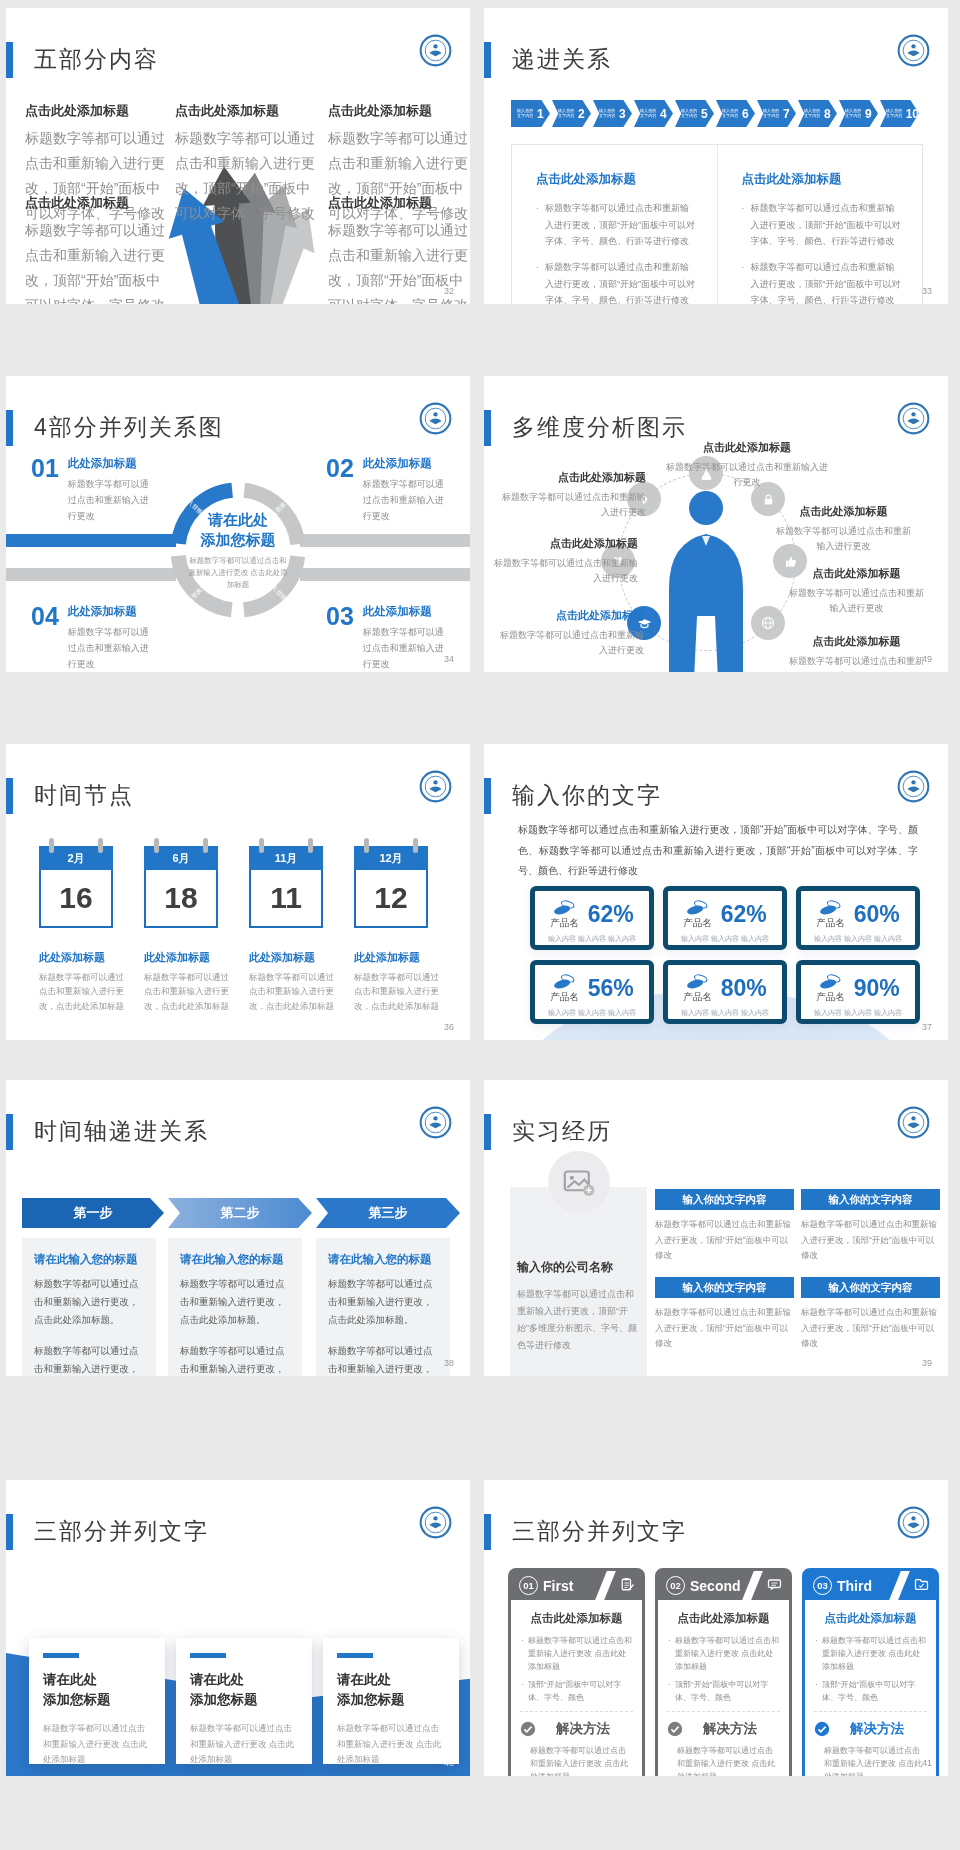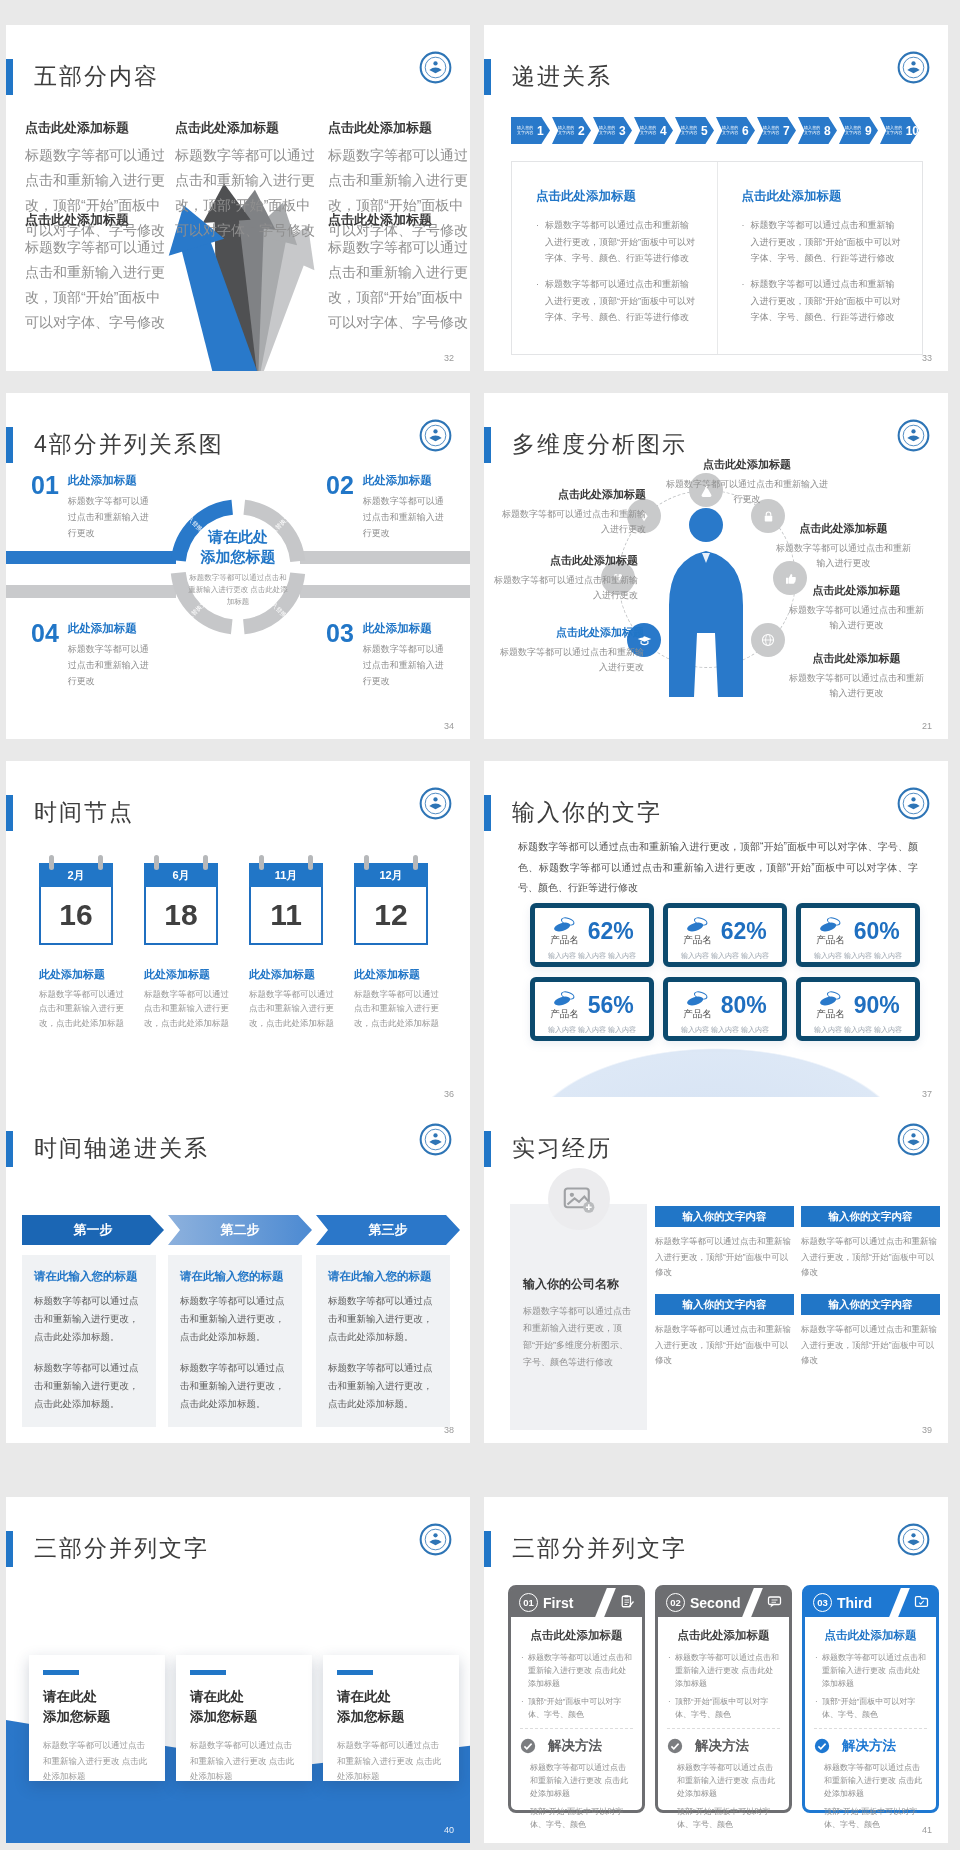--- a/index.html
+++ b/index.html
@@ -1,17 +1,17 @@
 <!DOCTYPE html>
 <html><head>
 <meta charset="utf-8">
 <style>
   html,body{margin:0;padding:0;}
   body{width:960px;height:1850px;background:#e9e9e9;font-family:"Liberation Sans","DejaVu Sans",sans-serif;position:relative;}
-  .slide{position:absolute;width:464px;height:346px;background:#fff;overflow:hidden;margin-top:17px;}
+  .slide{position:absolute;width:464px;height:296px;background:#fff;overflow:hidden;}
   .c1{left:6px}.c2{left:484px}
   .r1{top:8px}.r2{top:376px}.r3{top:744px}.r4{top:1080px}.r5{top:1480px}
   .accent{position:absolute;left:0;top:34px;width:7px;height:36px;background:#2176c7;}
   .stitle{position:absolute;left:28px;top:36px;font-size:23px;color:#3d3d3d;letter-spacing:2px;}
   .logo{position:absolute;right:18px;top:26px;width:33px;height:33px;}
   .pg{position:absolute;right:16px;bottom:8px;font-size:9px;color:#9a9a9a;}
   .pg-w{color:#e8f0fa;}
   
   .bt{font-size:13px;font-weight:bold;color:#3a3a3a;margin:0 0 6px;}
   .bb{font-size:14px;color:#8f8f8f;line-height:1.78;}
@@ -77,21 +77,21 @@
   .rib{position:absolute;top:118px;height:30px;line-height:30px;color:#fff;font-weight:bold;font-size:13px;text-align:center;}
   .rib1{left:16px;width:142px;background:#1b66b4;clip-path:polygon(0 0,calc(100% - 14px) 0,100% 50%,calc(100% - 14px) 100%,0 100%);}
   .rib2{left:162px;width:144px;background:linear-gradient(90deg,#8db1dd,#4c8ad2);clip-path:polygon(0 0,calc(100% - 14px) 0,100% 50%,calc(100% - 14px) 100%,0 100%,12px 50%);}
   .rib3{left:310px;width:144px;background:#2b77c9;clip-path:polygon(0 0,calc(100% - 14px) 0,100% 50%,calc(100% - 14px) 100%,0 100%,12px 50%);}
   .pan38{position:absolute;top:158px;width:134px;height:172px;background:#f0f2f4;box-sizing:border-box;padding:14px 12px 0;}
   .pan38 .t{font-size:11.5px;font-weight:bold;color:#2176c7;margin-bottom:8px;}
   .pan38 .p{font-size:9.5px;color:#5a5a5a;line-height:1.9;}
   .pan38 .p+.p{margin-top:13px;}
   
   .circ39{position:absolute;left:64px;top:71px;width:62px;height:62px;border-radius:50%;background:#ececee;display:flex;align-items:center;justify-content:center;z-index:2;}
-  .pan39{position:absolute;left:26px;top:107px;width:137px;height:226px;background:#f0f1f3;box-sizing:border-box;padding:72px 13px 0;}
+  .pan39{position:absolute;left:26px;top:107px;width:137px;height:226px;background:#f0f1f3;box-sizing:border-box;padding:72px 7px 0;}
   .pan39 .t{font-size:12px;font-weight:bold;color:#383838;margin-bottom:10px;}
   .pan39 .b{font-size:9px;color:#8f8f8f;line-height:1.9;}
   .blk39{position:absolute;width:139px;}
   .blk39 .hd{height:21px;background:#2176c7;color:#fff;font-size:10.5px;font-weight:bold;display:flex;align-items:center;justify-content:center;}
   .blk39 .b{font-size:8.5px;color:#8f8f8f;line-height:1.85;margin-top:7px;}
   
   .intro40{position:absolute;left:34px;top:88px;width:404px;font-size:10.5px;color:#4a4a4a;line-height:2.0;}
   .wave40{position:absolute;left:0;right:0;bottom:0;height:128px;background:#2b77c9;
           clip-path:polygon(0 4%,20% 16%,62% 40%,100% 24%,100% 100%,0 100%);}
   .tri40{position:absolute;left:0;top:232px;width:16px;height:34px;background:#2b77c9;clip-path:polygon(0 0,100% 50%,0 100%);}
@@ -106,21 +106,21 @@
   .card41.bl .tab41{background:#1e78d2;}
   .slash41{position:absolute;right:32px;top:0;width:9px;height:29px;background:#fff;transform:skewX(-22deg);}
   .tabicon{position:absolute;right:7px;top:6px;}
   .num41{width:17px;height:17px;border:1.5px solid #fff;border-radius:50%;color:#fff;font-size:9.5px;font-weight:bold;display:flex;align-items:center;justify-content:center;margin-right:5px;}
   .name41{color:#fff;font-size:14px;font-weight:bold;}
   .body41{padding:8px 9px 0;}
   .t41{font-size:11.5px;font-weight:bold;color:#3f3f3f;text-align:center;margin:3px 0 8px;}
   .bu41{position:relative;padding-left:8px;font-size:8px;color:#8f8f8f;line-height:1.65;margin-bottom:4px;}
   .bu41::before{content:"·";position:absolute;left:1px;top:0;}
   .div41{border-top:1px dashed #dcdcdc;margin:7px 0 8px;}
-  .sol41{display:flex;align-items:center;gap:12px;margin-bottom:6px;}
+  .sol41{display:flex;align-items:center;gap:20px;margin-bottom:6px;}
   .sol41 .st{font-size:13.5px;font-weight:bold;color:#58595b;}
   .card41.bl .st{color:#1e78d2;}
   .no41{position:relative;padding-left:10px;font-size:8px;color:#8f8f8f;line-height:1.65;margin-bottom:4px;}
   .no41:nth-of-type(1)::before{content:"1.";position:absolute;left:0;}
   .no41:nth-of-type(2)::before{content:"2.";position:absolute;left:0;}
 </style>
 </head>
 <body>
 
 <div class="slide c1 r1">
@@ -400,21 +400,21 @@
     <div class="b">标题数字等都可以通过点击和重新输入进行更改</div>
   </div>
   <div class="b35 ca" style="left:305px;top:190px;width:135px">
     <div class="t">点击此处添加标题</div>
     <div class="b">标题数字等都可以通过点击和重新输入进行更改</div>
   </div>
   <div class="b35 ca" style="left:305px;top:258px;width:135px">
     <div class="t">点击此处添加标题</div>
     <div class="b">标题数字等都可以通过点击和重新输入进行更改</div>
   </div>
-  <div class="pg">21</div>
+  <div class="pg">49</div>
 </div>
 
 <div class="slide c1 r3">
   <div class="accent"></div>
   <div class="stitle">时间节点</div>
   <svg class="logo" viewBox="0 0 40 40">
       <circle cx="20" cy="20" r="18" fill="#fff" stroke="#2e75b6" stroke-width="2.5"></circle>
       <circle cx="20" cy="20" r="12.5" fill="none" stroke="#2e75b6" stroke-width="1"></circle>
       <circle cx="20" cy="15" r="2.6" fill="#2e75b6"></circle>
       <path d="M12.5 23 q7.5 -6 15 0 l-7.5 4 z" fill="#2e75b6"></path>

